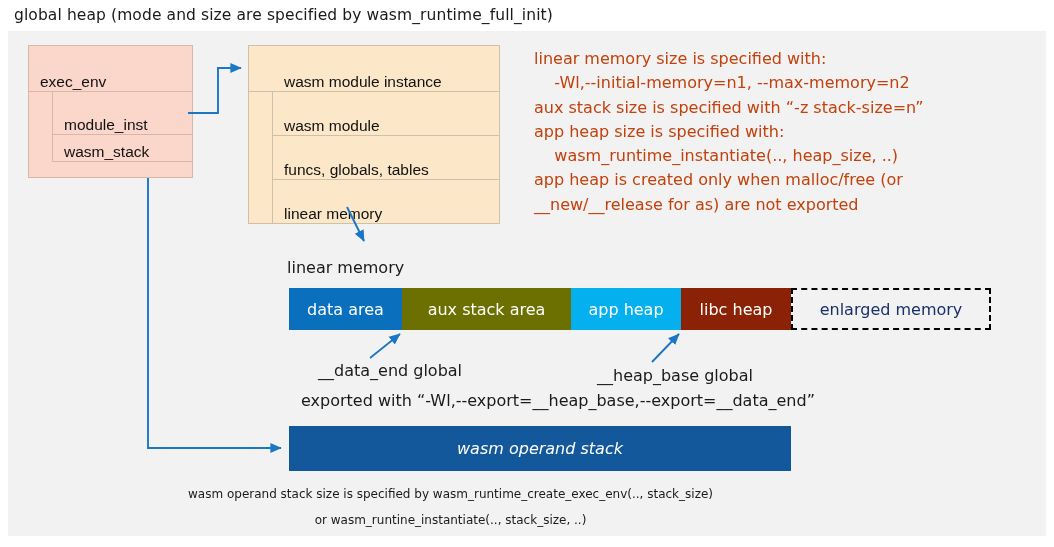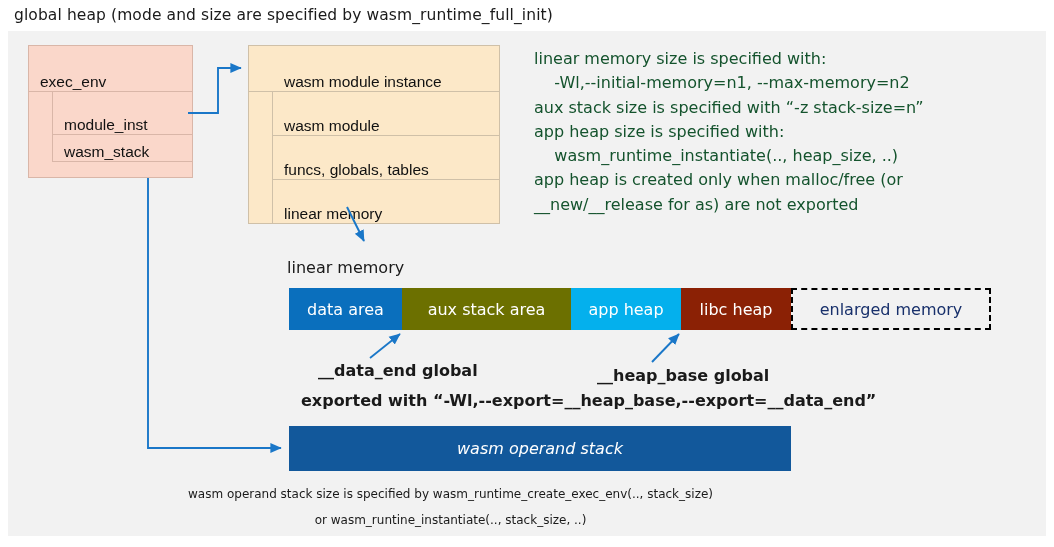--- a/index.html
+++ b/index.html
@@ -68,21 +68,21 @@
   #wasm-module-cell { left: 272px; top: 91px;  width: 228px; height: 45px; }
   #funcs-cell       { left: 272px; top: 135px; width: 228px; height: 45px; }
   #linmem-cell      { left: 272px; top: 179px; width: 228px; height: 45px; }
 
   
   #notes {
     left: 534px; top: 47px;
     width: 510px;
     font-size: 16px;
     line-height: 24.3px;
-    color: #14532d;
+    color: #c2410c;
     white-space: pre;
   }
 
   
   #linear-memory-label {
     left: 287px; top: 258px;
     font-size: 16px; color: #1a1a1a;
   }
   #mem-bar { left: 289px; top: 288px; height: 42px; display: flex; }
   .seg {
@@ -98,21 +98,20 @@
     background: #f2f2f2;
     color: #18306b;
     border: 2.5px dashed #000000;
   }
 
   
   .annot {
     font-size: 16px;
     color: #1a1a1a;
     white-space: nowrap;
-    font-weight: bold;
   }
   #data-end-label  { left: 318px; top: 361px; }
   #heap-base-label { left: 597px; top: 366px; }
   #export-line     { left: 301px; top: 391px; }
 
   
   #operand-stack {
     left: 289px; top: 426px; width: 502px; height: 45px;
     background: #12589b;
     display: flex; align-items: center; justify-content: center;

